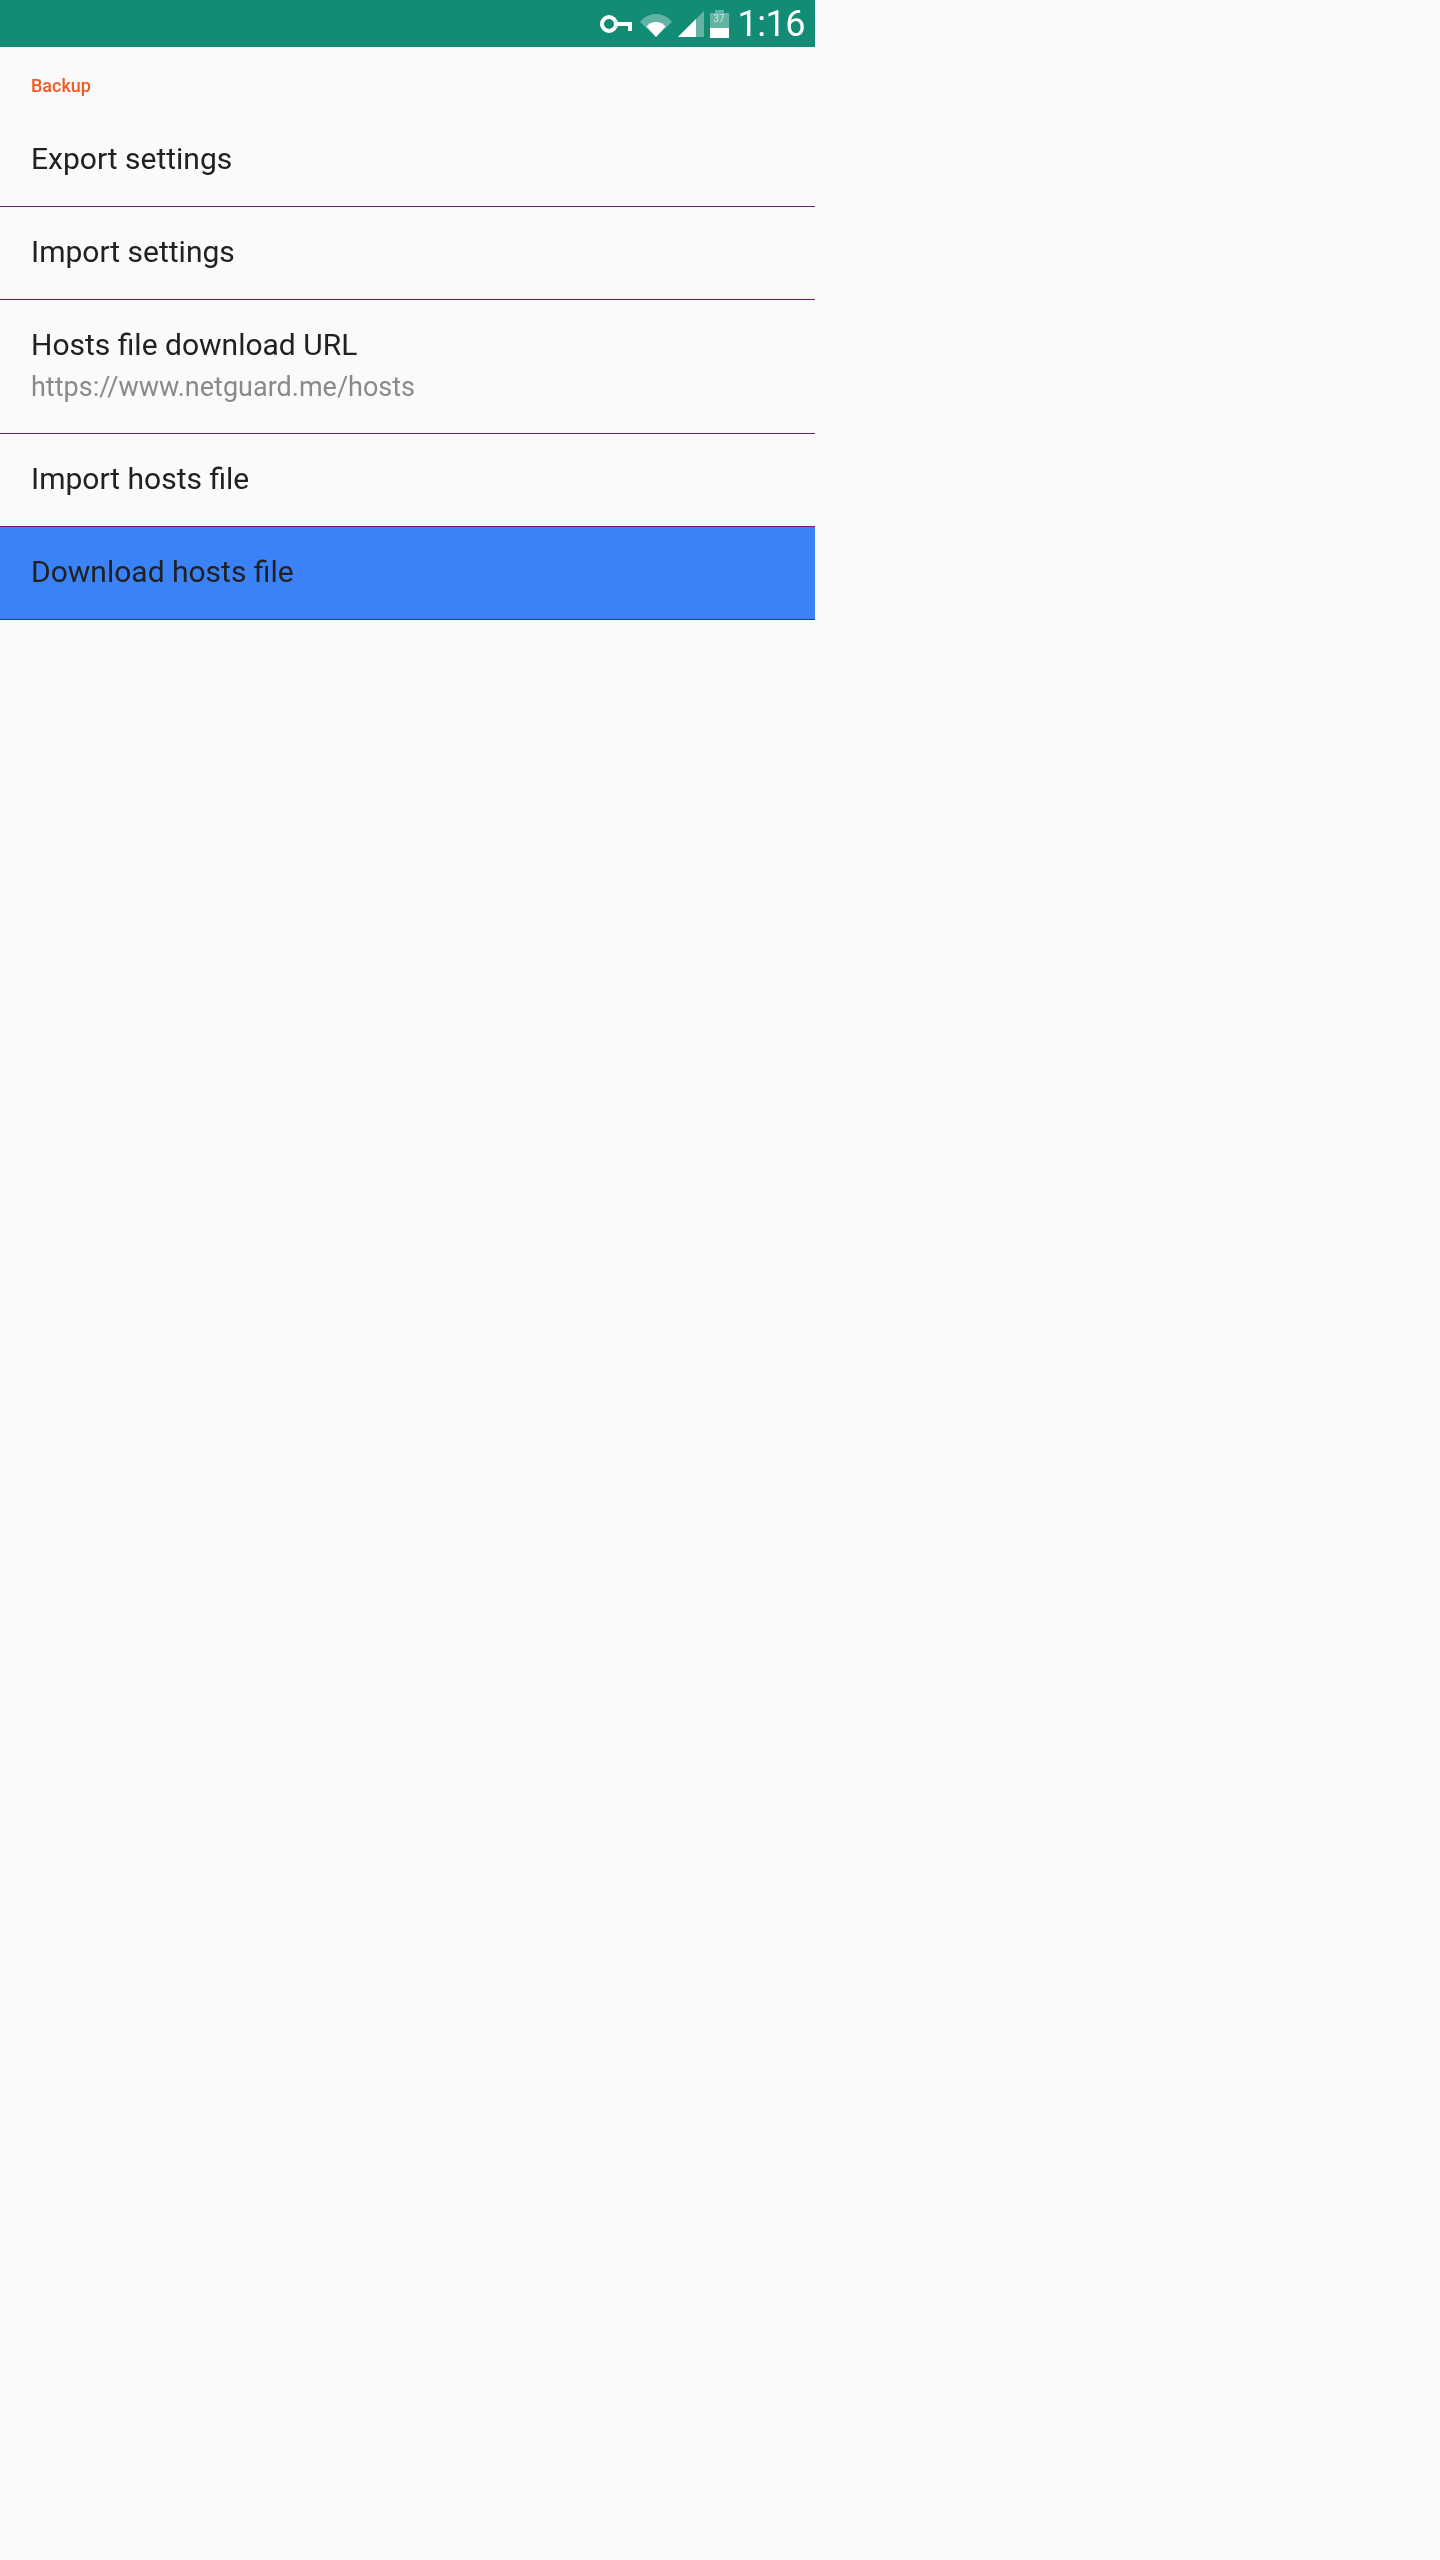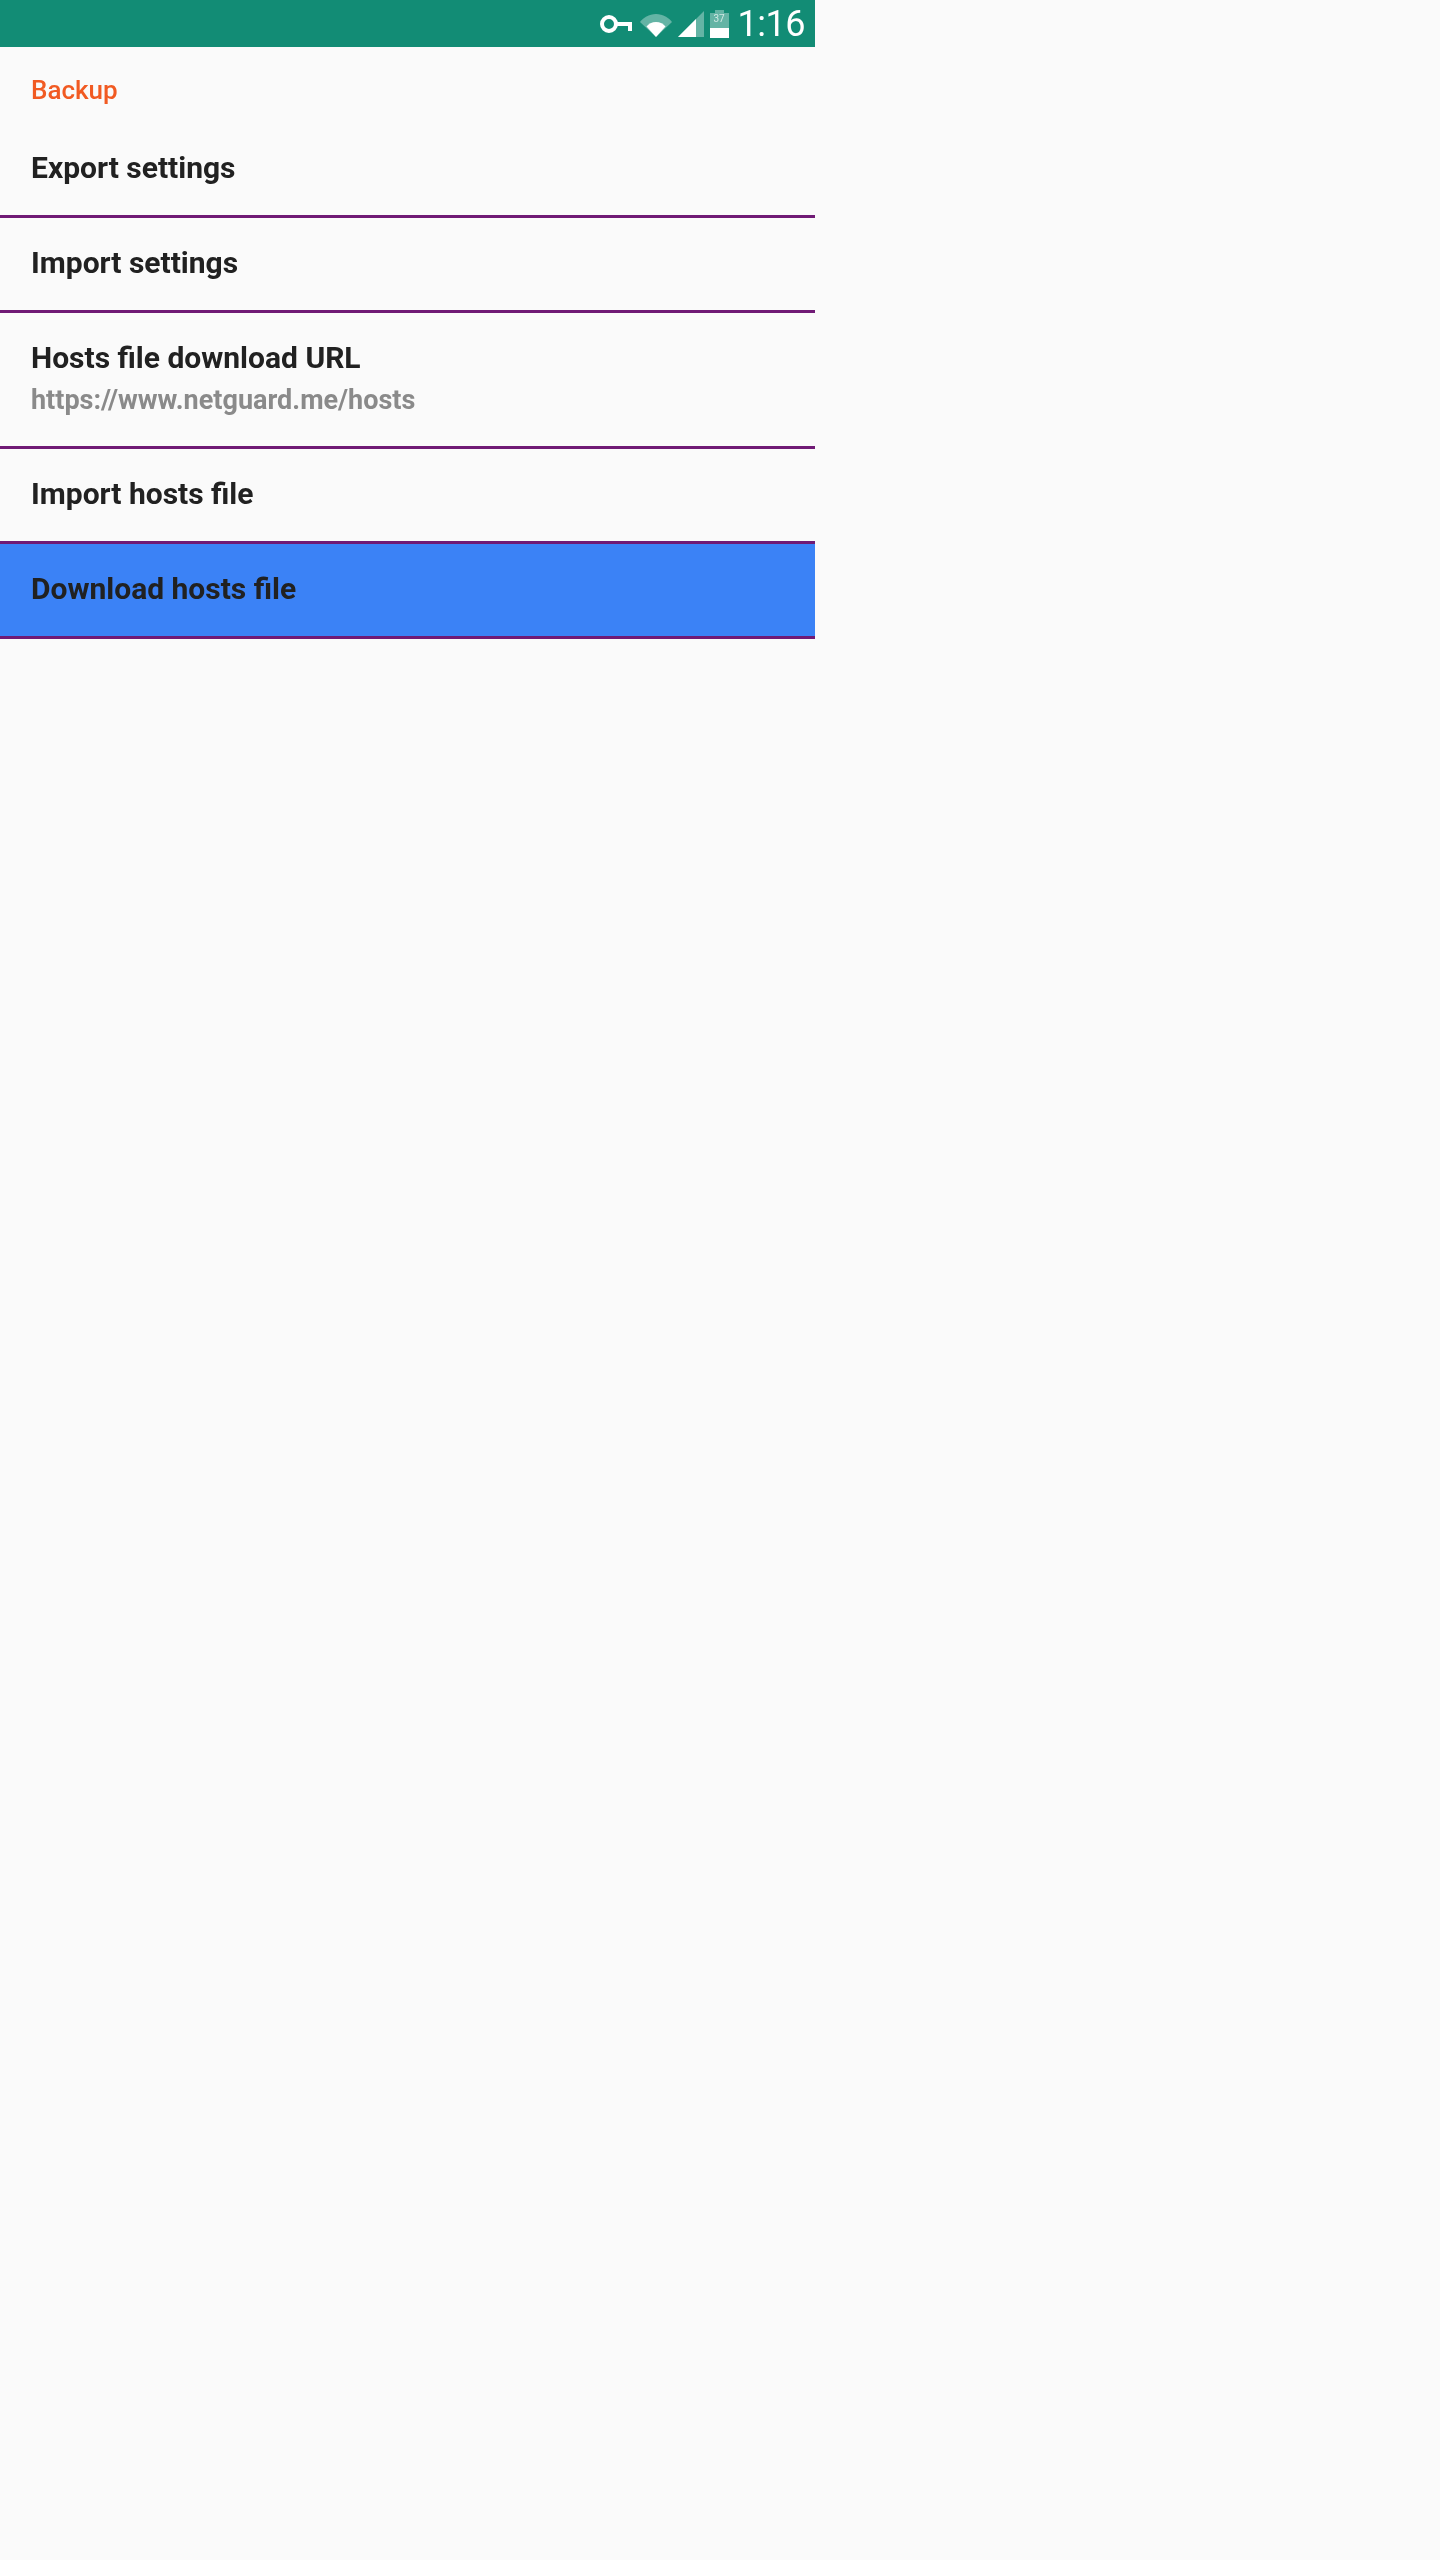--- a/index.html
+++ b/index.html
@@ -31,28 +31,27 @@
     }
     .clock {
       font-size: 36px;
       font-weight: 400;
       letter-spacing: -0.5px;
       margin-left: 3px;
     }
     .section-header {
       padding: 28px 31px 18px 31px;
       color: #f15a22;
-      font-size: 26px;
+      font-size: 18px;
       font-weight: 500;
     }
     .settings-item {
       padding: 25px 31px 28px 31px;
-      border-bottom: 3px solid #701a75;
+      border-bottom: 1px solid #701a75;
       background: #fafafa;
-      font-weight: bold;
     }
     .settings-item.selected {
       background: #3b82f6;
     }
     .item-title {
       font-size: 30px;
       color: #212121;
       line-height: 1.3;
     }
     .item-subtitle {

